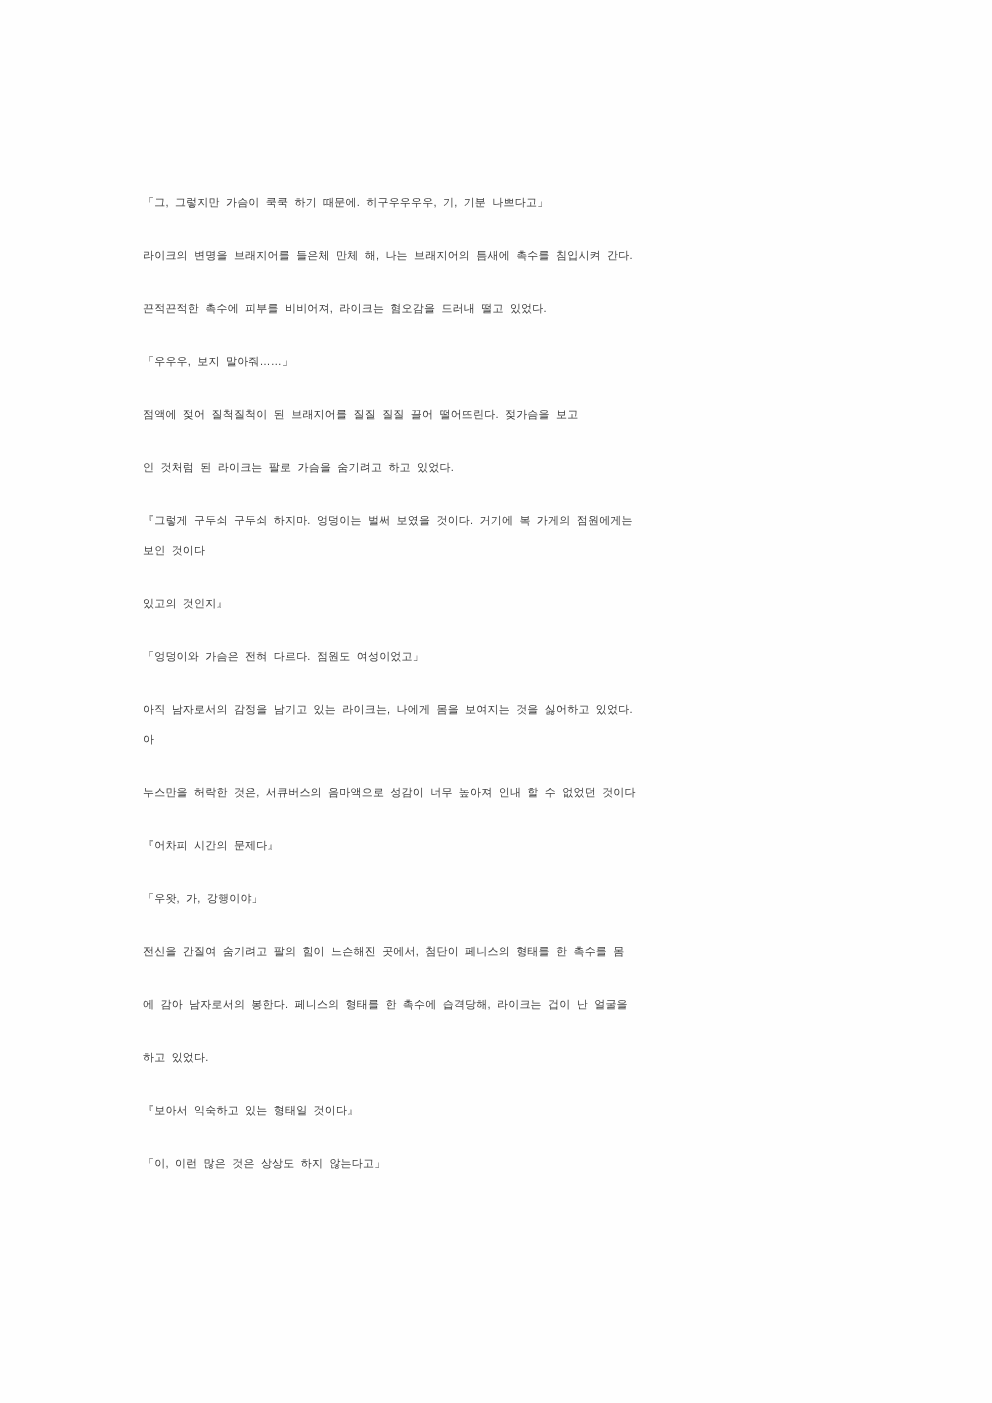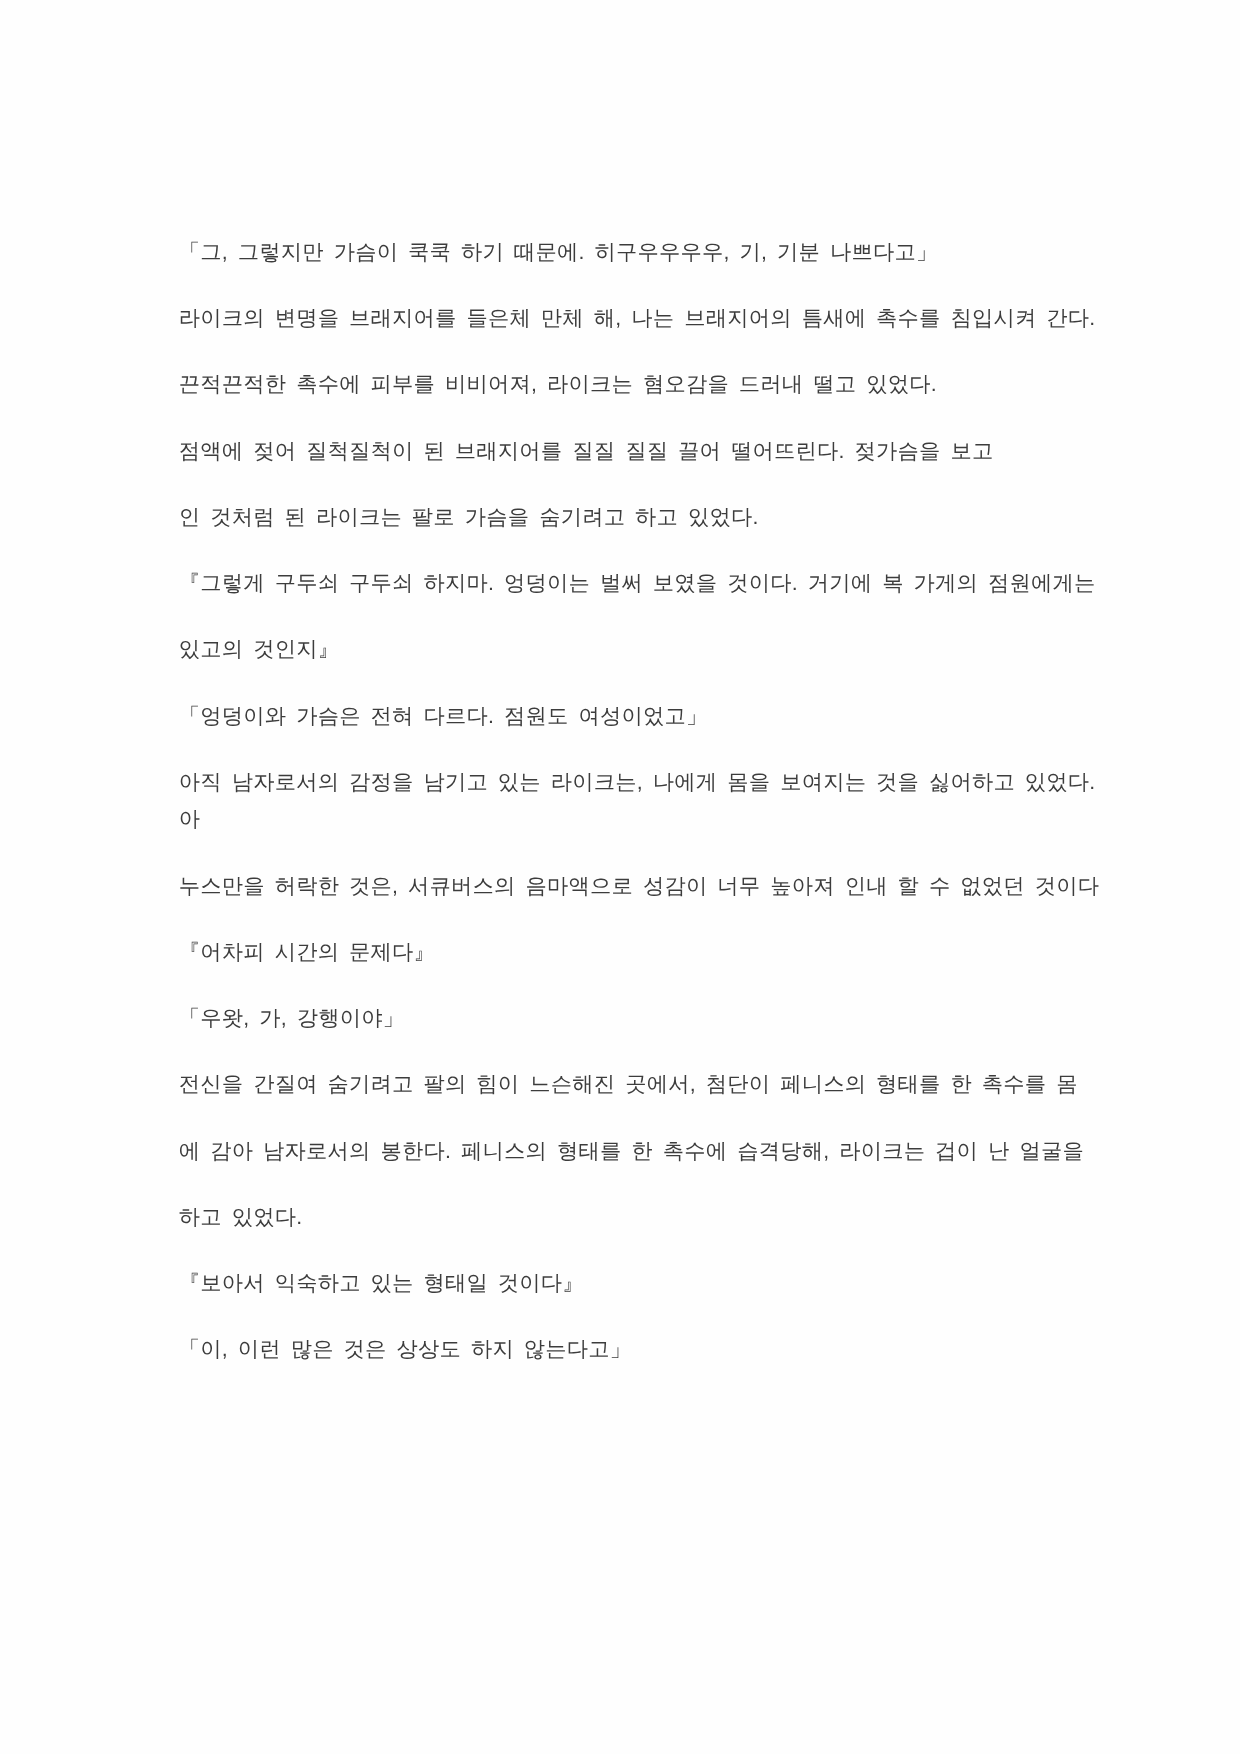--- a/index.html
+++ b/index.html
@@ -14,21 +14,21 @@
     background: #fefefe;
     overflow: hidden;
     font-family: "Liberation Sans", "DejaVu Sans", sans-serif;
   }
   .content {
     position: absolute;
     left: 143px;
     top: 187px;
     width: 724px;
     color: #3c3c3c;
-    font-size: 17px;
+    font-size: 11px;
     line-height: 30px;
     letter-spacing: 0.2px;
     word-spacing: 3px;
   }
   .content p {
     margin: 0 0 23px 0;
     padding: 0;
   }
   .content .text-line {
     display: block;
@@ -46,31 +46,35 @@
     </p>
 
     <p>
       <span class="text-line">라이크의 변명을 브래지어를 들은체 만체 해, 나는 브래지어의 틈새에 촉수를 침입시켜 간다.</span>
     </p>
 
     <p>
       <span class="text-line">끈적끈적한 촉수에 피부를 비비어져, 라이크는 혐오감을 드러내 떨고 있었다.</span>
     </p>
 
+    <p>
+      <span class="text-line">「우우우, 보지 말아줘……」</span>
+    </p>
 
     <p>
       <span class="text-line">점액에 젖어 질척질척이 된 브래지어를 질질 질질 끌어 떨어뜨린다. 젖가슴을 보고</span>
     </p>
 
     <p>
       <span class="text-line">인 것처럼 된 라이크는 팔로 가슴을 숨기려고 하고 있었다.</span>
     </p>
 
     <p>
       <span class="text-line">『그렇게 구두쇠 구두쇠 하지마. 엉덩이는 벌써 보였을 것이다. 거기에 복 가게의 점원에게는</span>
+      <span class="text-line">보인 것이다</span>
     </p>
 
     <p>
       <span class="text-line">있고의 것인지』</span>
     </p>
 
     <p>
       <span class="text-line">「엉덩이와 가슴은 전혀 다르다. 점원도 여성이었고」</span>
     </p>
 

